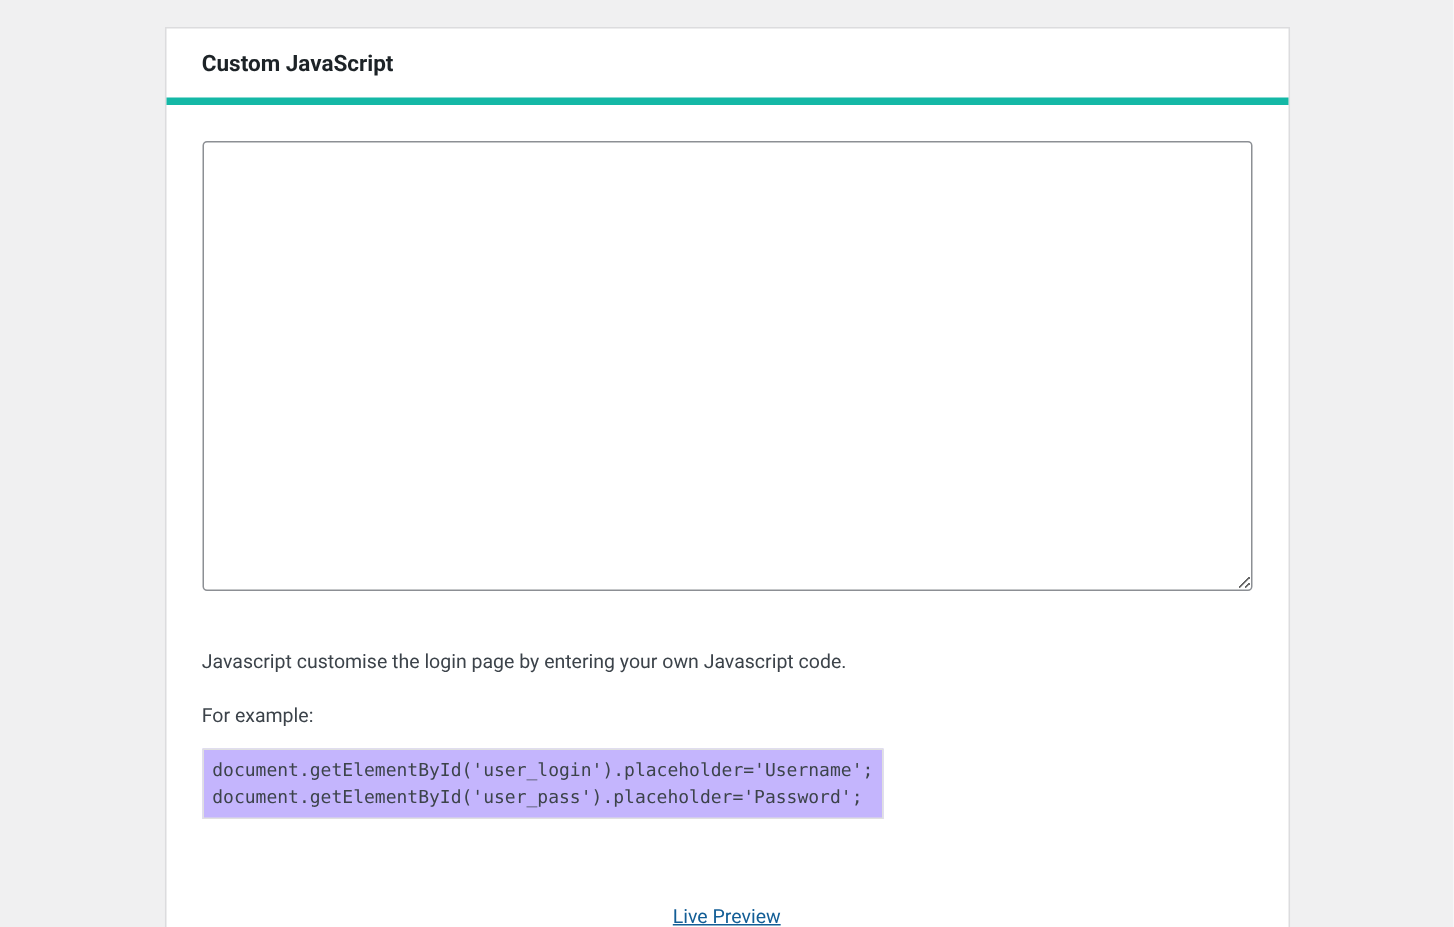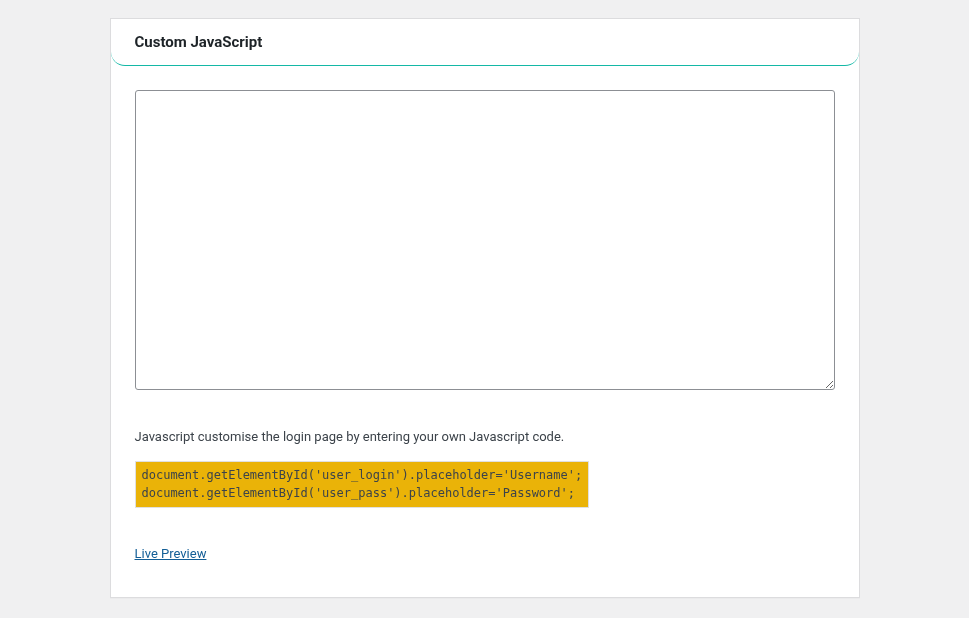--- a/index.html
+++ b/index.html
@@ -16,22 +16,21 @@
     }
     .panel {
       background: #ffffff;
       width: 750px;
       margin: 0 auto;
       border: 1px solid #dcdcde;
       box-shadow: 0 1px 1px rgba(0,0,0,0.02);
     }
     .panel-header {
       padding: 14px 24px 14px 24px;
-      border-bottom: 1px solid #14b8a6;
-      border-radius: 14px;
+      border-bottom: 5px solid #14b8a6;
     }
     .panel-header h2 {
       font-size: 15px;
       font-weight: 700;
       color: #1d2327;
     }
     .panel-body {
       padding: 24px 24px 36px 24px;
     }
     .js-textarea {
@@ -52,50 +51,51 @@
       color: #3c434a;
       line-height: 1.5;
     }
     .example-label {
       margin-top: 18px;
       font-size: 13px;
       color: #3c434a;
     }
     .code-block {
       margin-top: 14px;
-      background: #eab308;
+      background: #c4b5fd;
       border: 1px solid #e0e0e0;
       padding: 4px 6px;
       font-family: Consolas, Monaco, monospace;
       font-size: 12px;
       color: #3c434a;
       white-space: pre;
       line-height: 1.55;
       display: inline-block;
     }
     .preview-link-wrapper {
-      text-align: left;
-      margin-top: 38px;
+      text-align: center;
+      margin-top: 58px;
     }
     .preview-link {
       color: #135e96;
       text-decoration: underline;
       font-size: 13px;
       cursor: pointer;
     }
   </style>
 </head>
 <body>
 
 <div class="panel">
   <div class="panel-header">
     <h2>Custom JavaScript</h2>
   </div>
   <div class="panel-body">
     <textarea class="js-textarea" style=""></textarea>
     <p class="description">Javascript customise the login page by entering your own Javascript code.</p>
+    <p class="example-label">For example:</p>
     <div class="code-block">document.getElementById('user_login').placeholder='Username';
 document.getElementById('user_pass').placeholder='Password';</div>
     <div class="preview-link-wrapper">
       <a class="preview-link">Live Preview</a>
     </div>
   </div>
 </div>
 
 </body></html>

